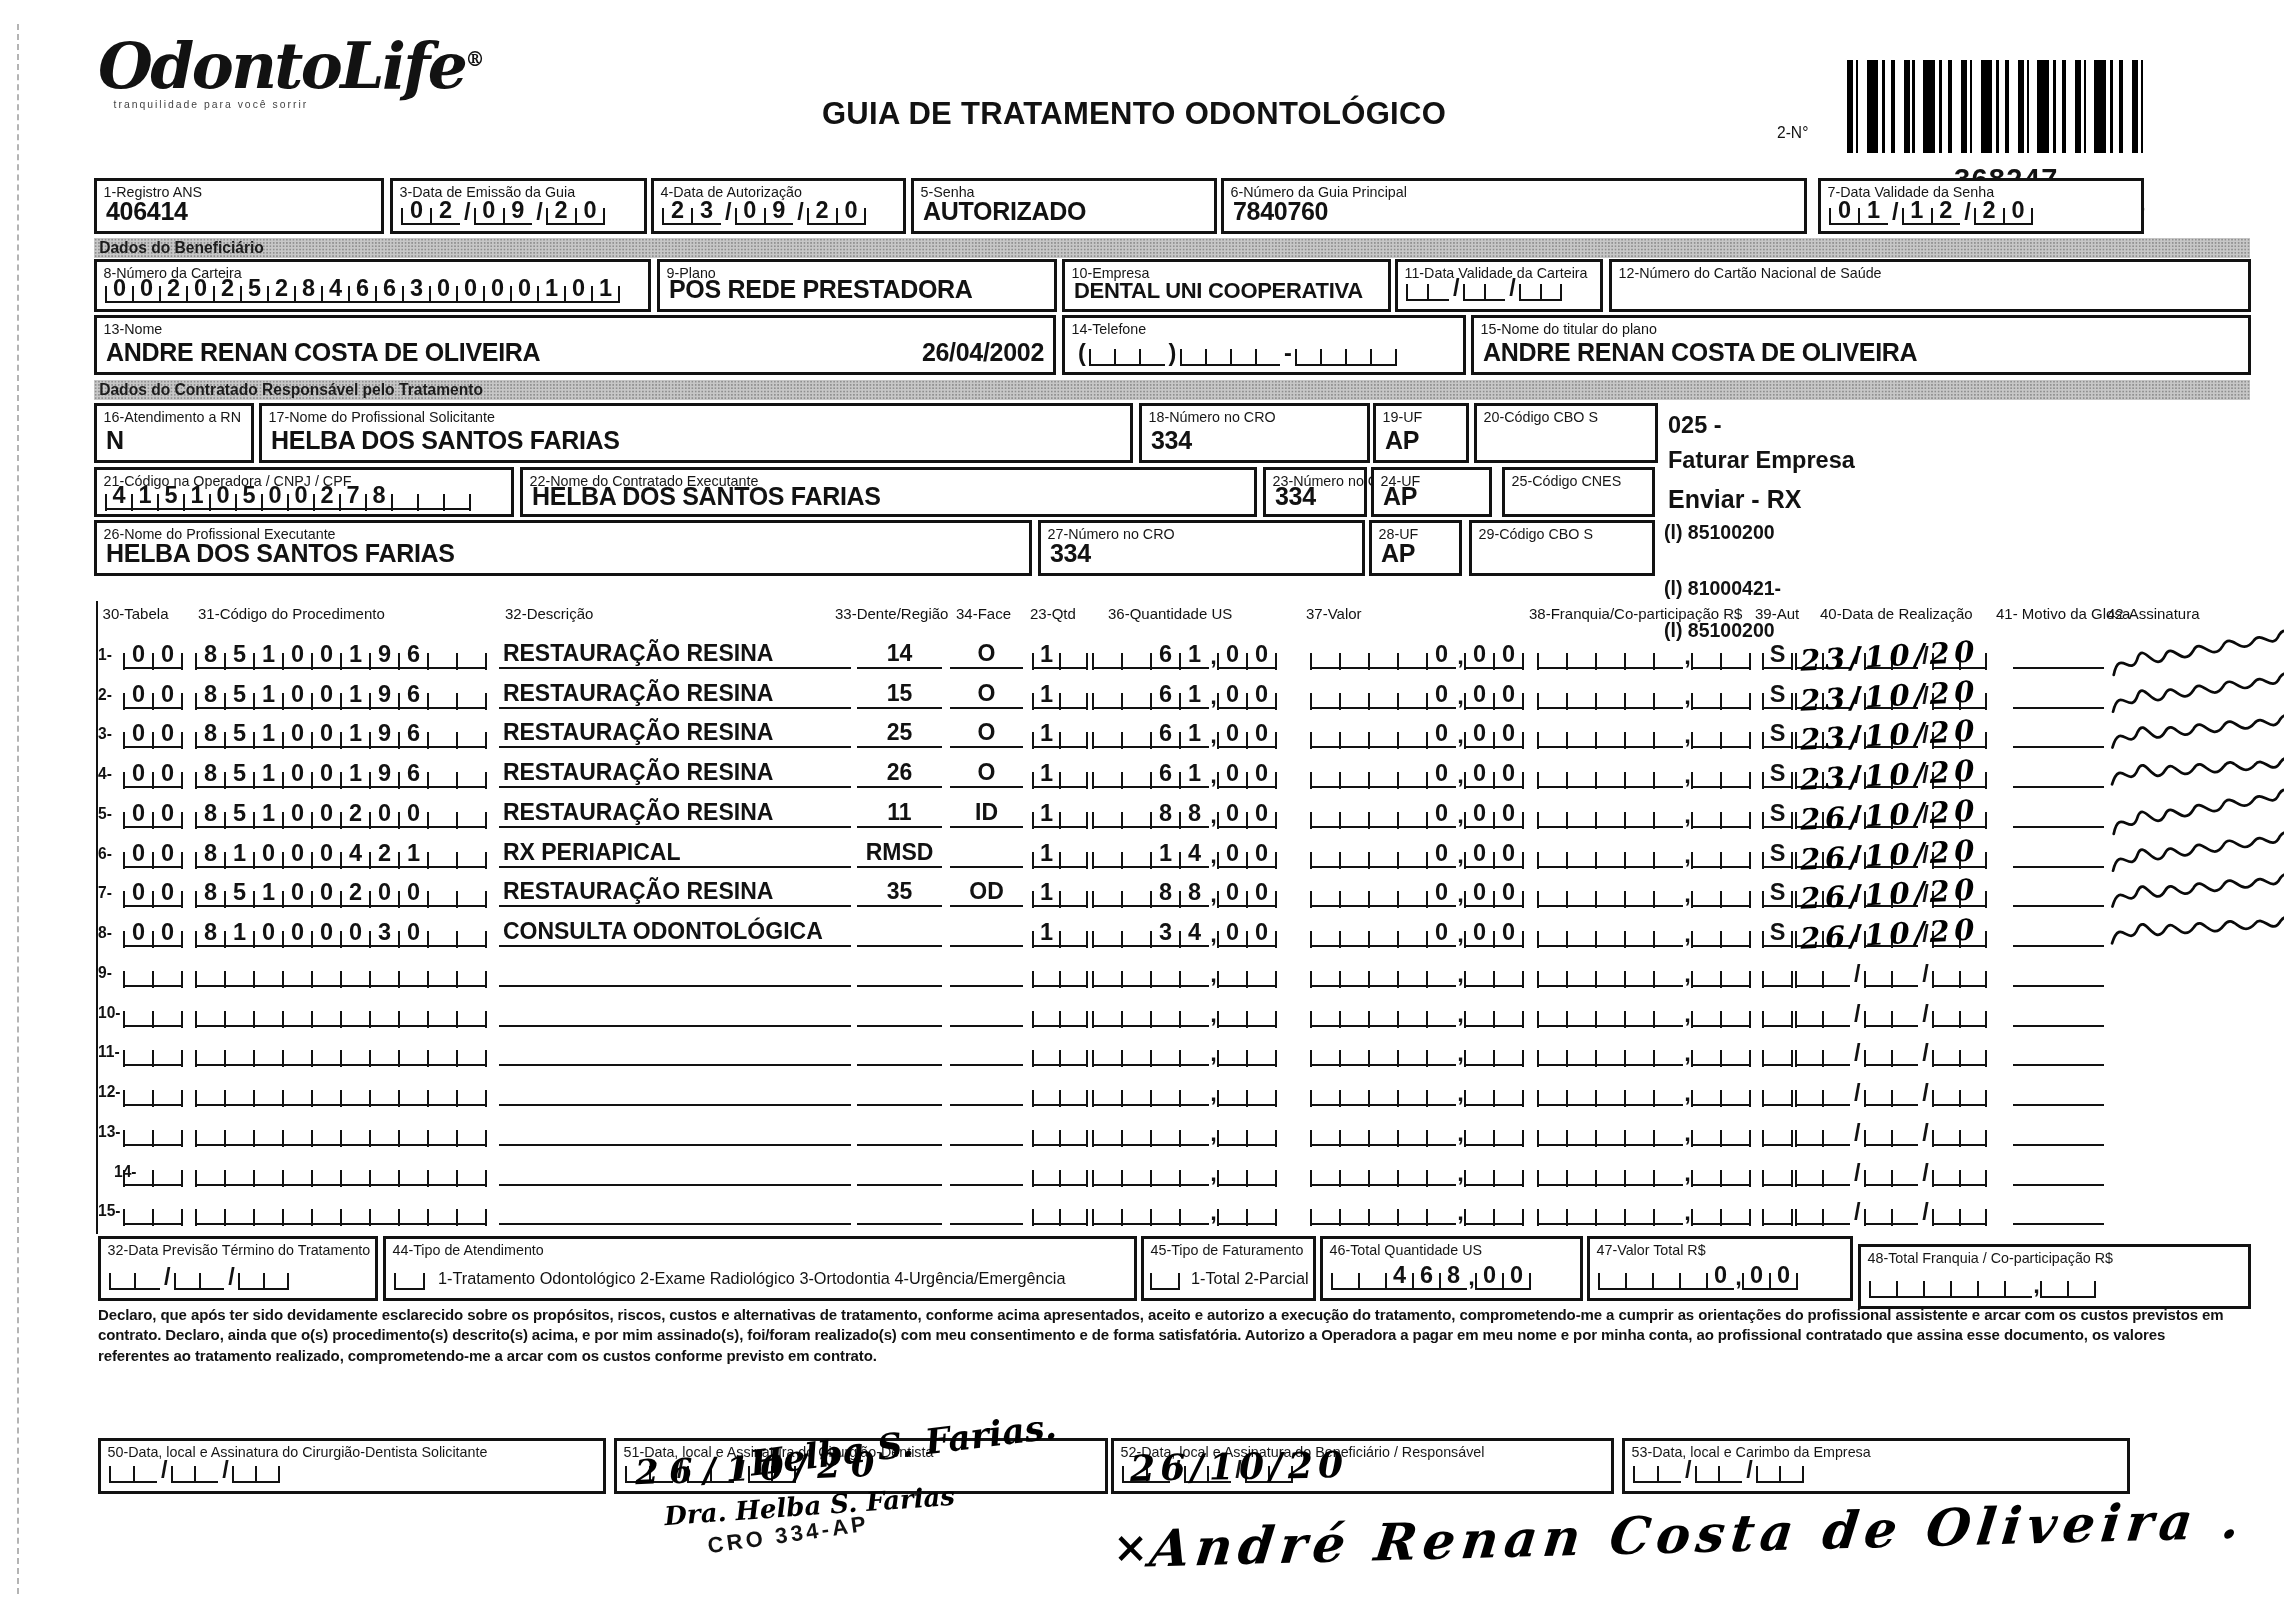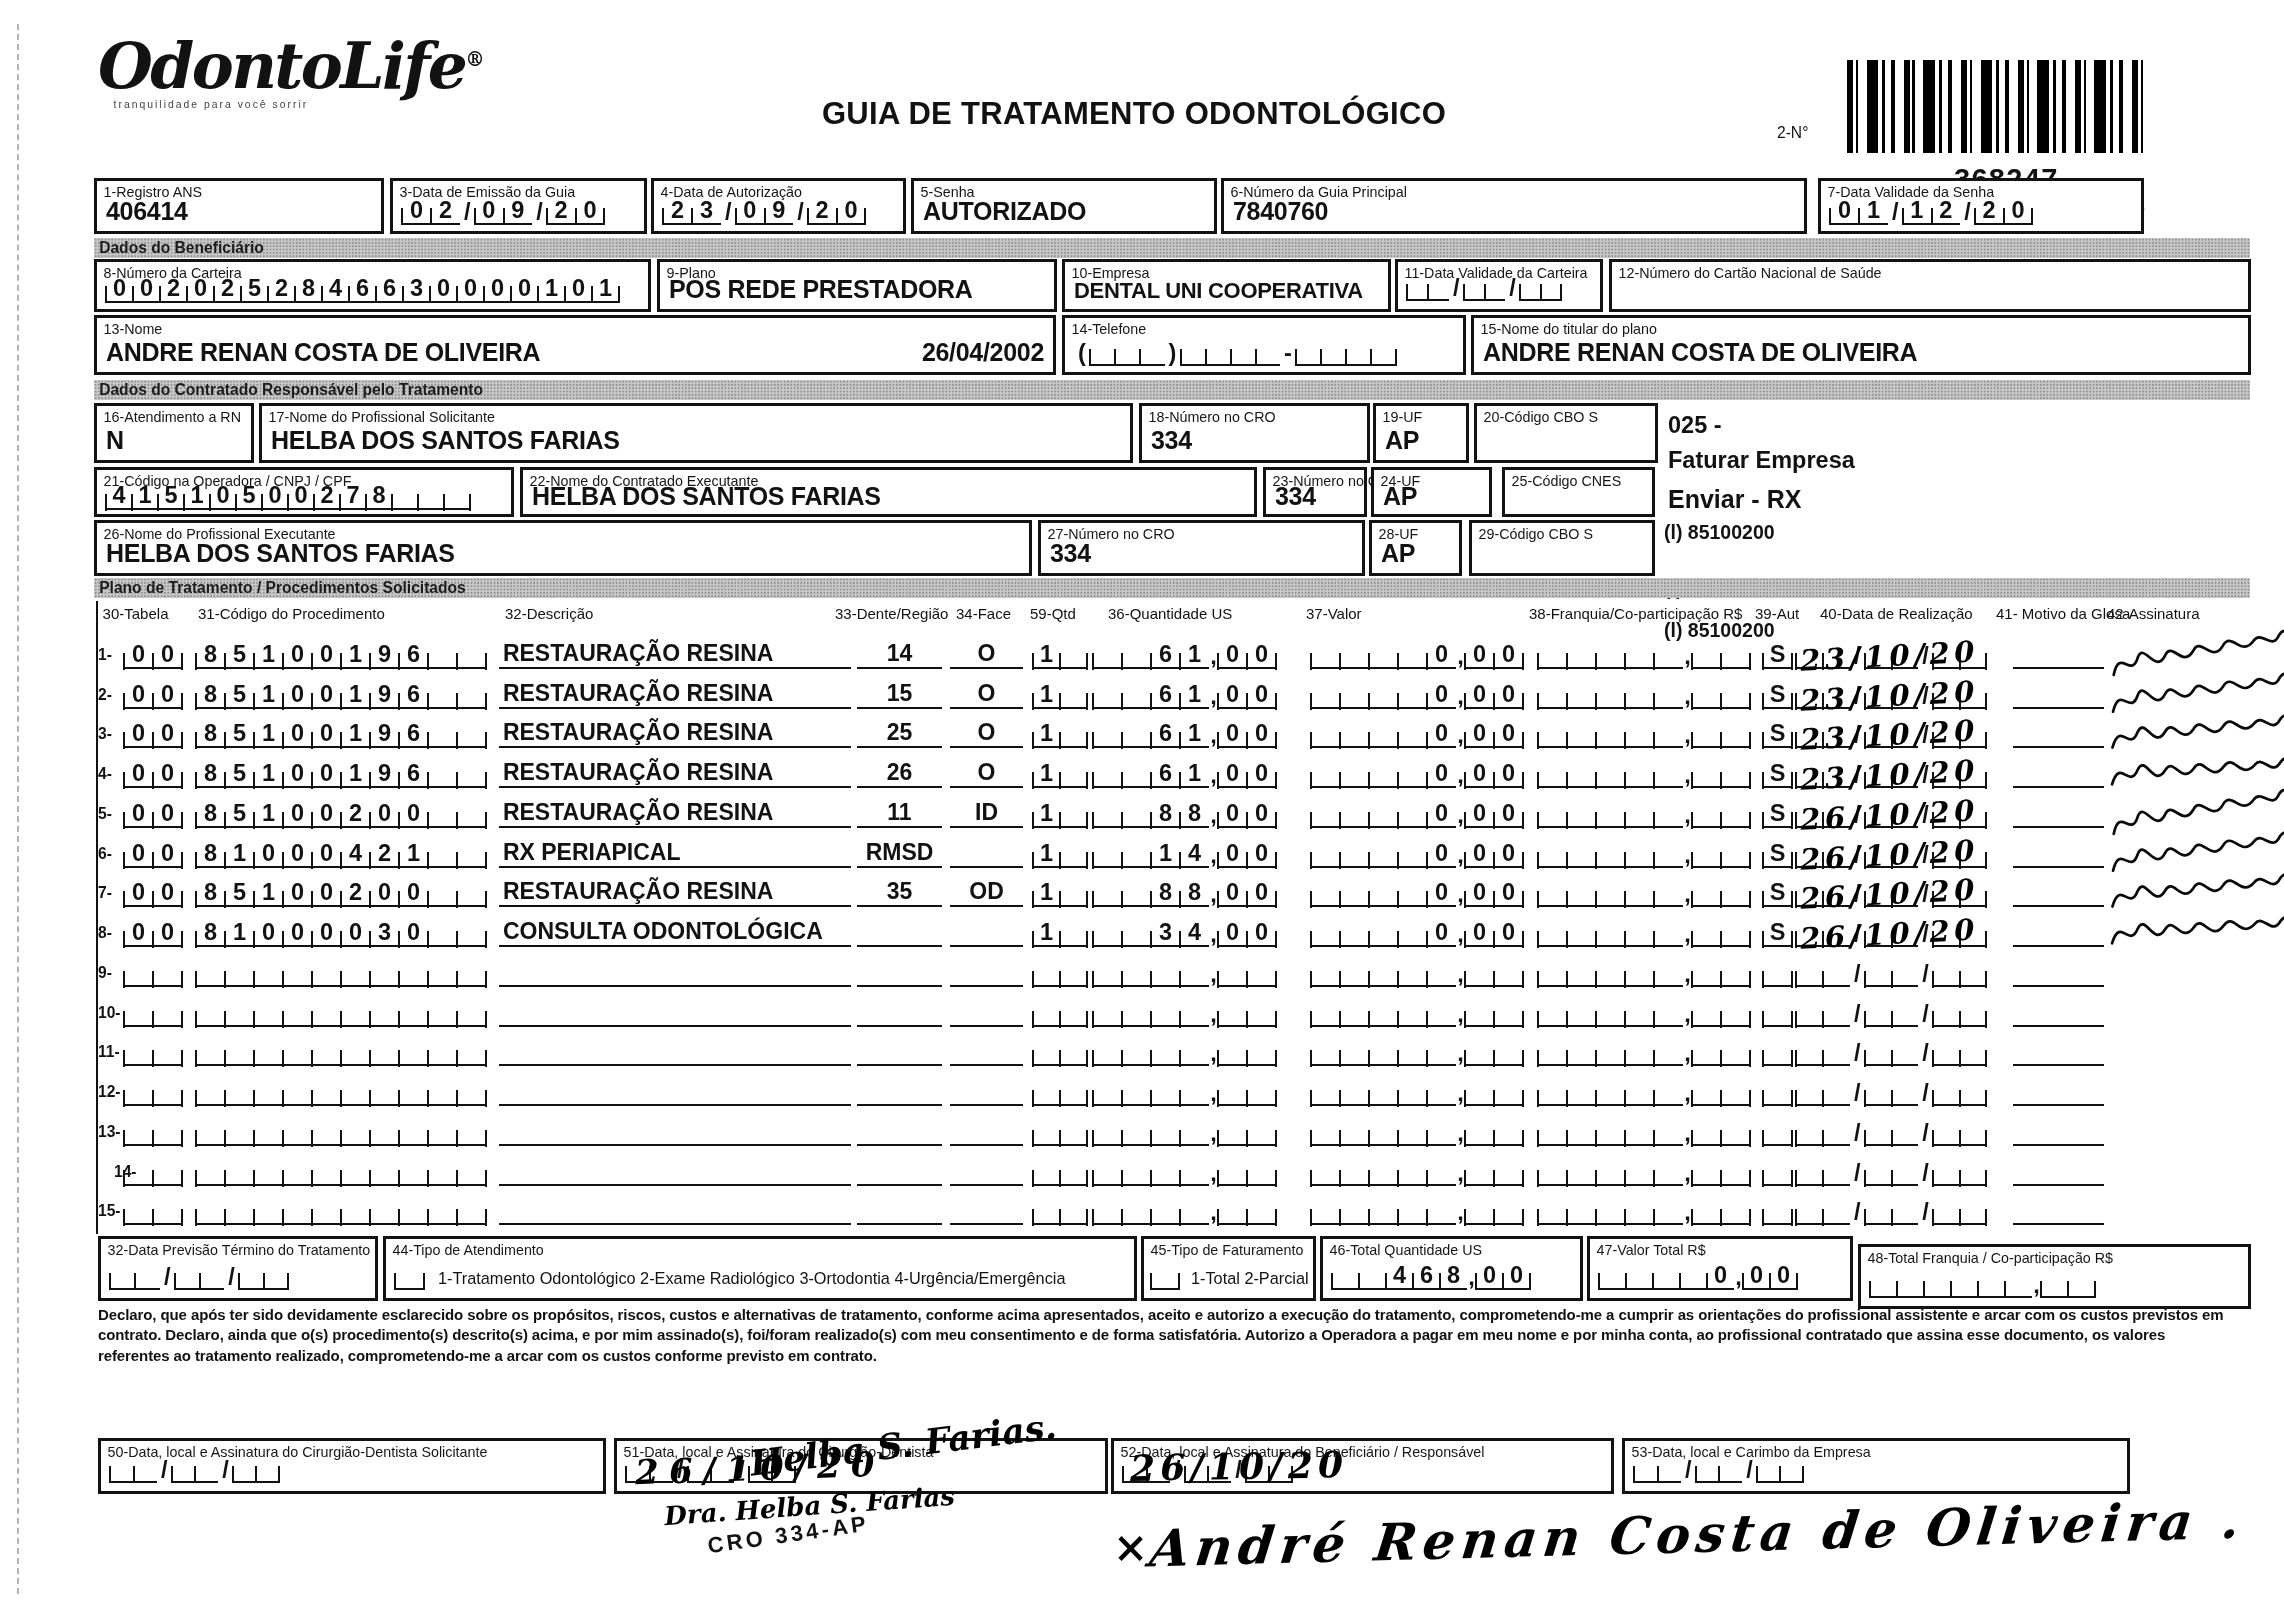--- a/index.html
+++ b/index.html
@@ -276,30 +276,29 @@
     <div class="bval"></div>
   </div>
 
   <div class="note" style="left:1668px;top:412px;font-size:23.5px;">025 -</div>
   <div class="note" style="left:1668px;top:447px;font-size:23.5px;">Faturar Empresa</div>
   <div class="note" style="left:1668px;top:485px;font-size:25px;">Enviar - RX</div>
   <div class="note" style="left:1664px;top:521px;font-size:19.5px;">(l) 85100200</div>
   <div class="note" style="left:1664px;top:577px;font-size:19.5px;">(l) 81000421-</div>
   <div class="note" style="left:1664px;top:619px;font-size:19.5px;">(l) 85100200</div>
 
-  <div class="secbar" style="top:578px;">Plano de Tratamento / Procedimentos Solicitados</div>
 
   <div class="abs" style="left:96px;top:601px;width:2px;height:633px;background:#121212;"></div>
   <div id="proc-head">
     <span style="left:4.6px;">30-Tabela</span>
     <span style="left:100px;">31-Código do Procedimento</span>
     <span style="left:407px;">32-Descrição</span>
     <span style="left:737px;">33-Dente/Região</span>
     <span style="left:858px;">34-Face</span>
-    <span style="left:932px;">59-Qtd</span>
+    <span style="left:932px;">23-Qtd</span>
     <span style="left:1010px;">36-Quantidade US</span>
     <span style="left:1208px;">37-Valor</span>
     <span style="left:1431px;">38-Franquia/Co-participação R$</span>
     <span style="left:1657px;">39-Aut</span>
     <span style="left:1722px;">40-Data de Realização</span>
     <span style="left:1898px;">41- Motivo da Glosa</span>
     <span style="left:2009px;">42-Assinatura</span>
   </div>
   <div id="proc-rows">
       <div class="trow" style="top: 0px;">

